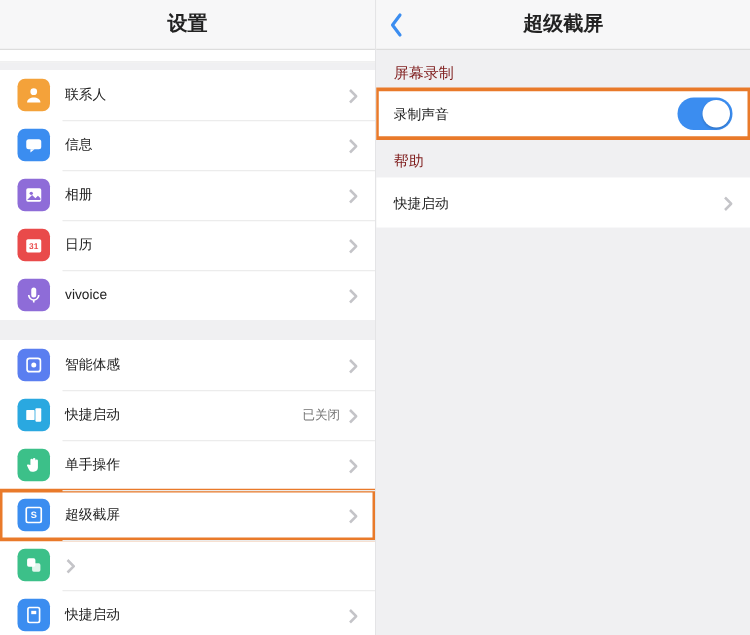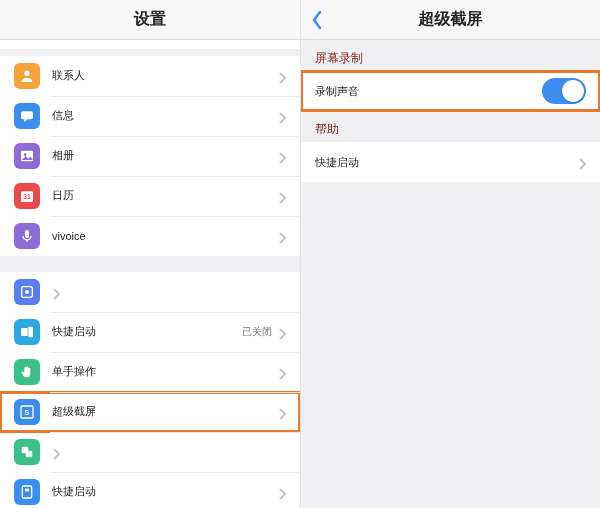--- a/index.html
+++ b/index.html
@@ -237,20 +237,21 @@
         </div>
       <div class="gap"></div>
       <div class="group" id="group2">
           <div class="row">
             <span class="icon" style="background: rgb(90, 126, 240);">
               <svg viewBox="0 0 24 24">
                 <rect x="4" y="4" width="16" height="16" rx="3" fill="none" stroke="#fff" stroke-width="2"></rect>
                 <circle cx="12" cy="12" r="3" fill="#fff"></circle>
               </svg>
             </span>
+            <span class="row-label">智能体感</span>
             <span class="chev"><svg viewBox="0 0 8 12">
                 <path d="M2 1 L7 6 L2 11"></path>
               </svg></span>
           </div>
           <div class="row">
             <span class="icon" style="background: rgb(42, 168, 224);">
               <svg viewBox="0 0 24 24">
                 <rect x="3" y="6" width="10" height="12" rx="1" fill="#fff"></rect>
                 <rect x="14" y="4" width="7" height="16" rx="1" fill="#fff"></rect>
               </svg>

